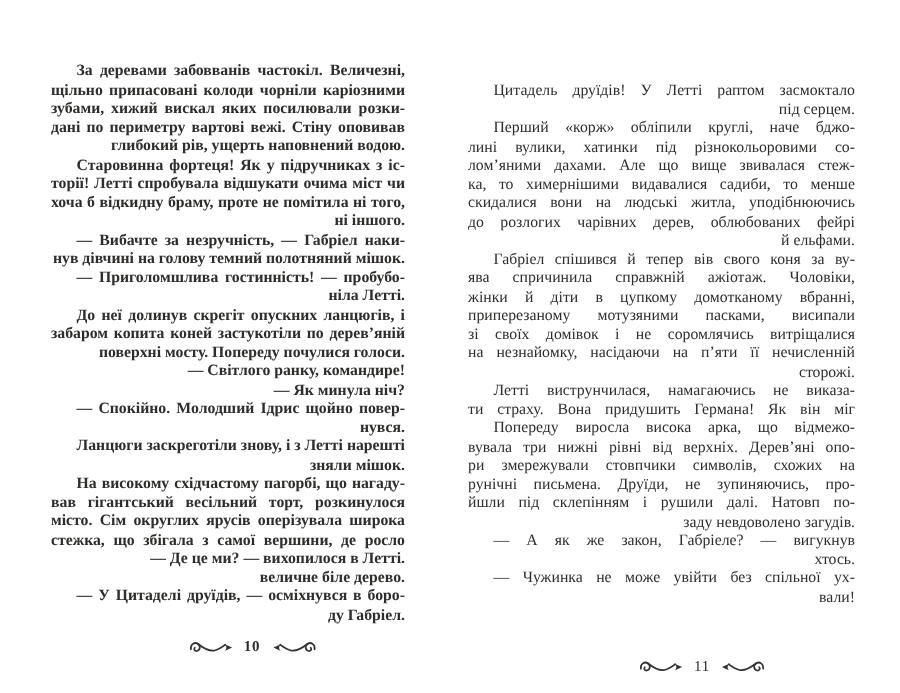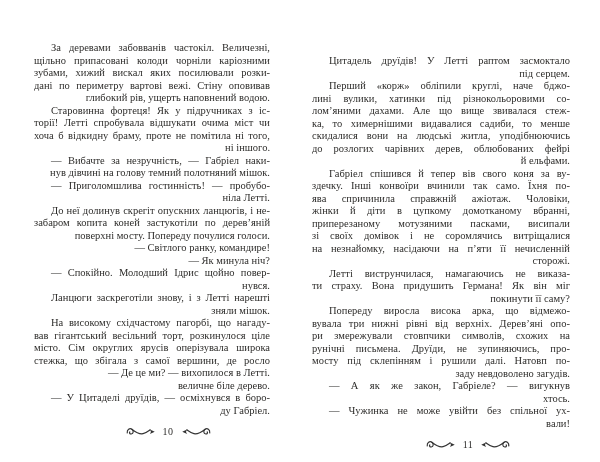--- a/index.html
+++ b/index.html
@@ -17,21 +17,21 @@
     background: #ffffff;
     font-family: "Liberation Serif", "DejaVu Serif", serif;
     color: #2e2d2b;
   }
   .page {
     position: absolute;
     top: 0;
     width: 300px;
     height: 462px;
   }
-  .page.left  { left: 0; }
+  .page.left  { left: 0; font-weight: bold; }
   .page.right { left: 300px; margin-top: 13px; }
   .text-block {
     position: absolute;
     top: 42px;
     font-size: 10.5px;
   }
   .page.left  .text-block { left: 34px;  width: 236px; }
   .page.right .text-block { left: 312px; width: 258px; }
   
   .page.right .text-block { left: 12px; }
@@ -146,35 +146,33 @@
         <div class="line indent just">Цитадель друїдів! У Летті раптом засмоктало</div>
         <div class="line">під серцем.</div>
         <div class="line indent just">Перший «корж» обліпили круглі, наче бджо-</div>
         <div class="line just">лині вулики, хатинки під різнокольоровими со-</div>
         <div class="line just">лом’яними дахами. Але що вище звивалася стеж-</div>
         <div class="line just">ка, то химернішими видавалися садиби, то менше</div>
         <div class="line just">скидалися вони на людські житла, уподібнюючись</div>
         <div class="line just">до розлогих чарівних дерев, облюбованих фейрі</div>
         <div class="line">й ельфами.</div>
         <div class="line indent just">Габріел спішився й тепер вів свого коня за ву-</div>
-        <div class="line just">здечку. Інші конвоїри вчинили так само. Їхня по-</div>
         <div class="line just">ява спричинила справжній ажіотаж. Чоловіки,</div>
         <div class="line just">жінки й діти в цупкому домотканому вбранні,</div>
         <div class="line just">приперезаному мотузяними пасками, висипали</div>
         <div class="line just">зі своїх домівок і не соромлячись витріщалися</div>
         <div class="line just">на незнайомку, насідаючи на п’яти її нечисленній</div>
         <div class="line">сторожі.</div>
         <div class="line indent just">Летті виструнчилася, намагаючись не виказа-</div>
         <div class="line just">ти страху. Вона придушить Германа! Як він міг</div>
-        <div class="line">покинути її саму?</div>
         <div class="line indent just">Попереду виросла висока арка, що відмежо-</div>
         <div class="line just">вувала три нижні рівні від верхніх. Дерев’яні опо-</div>
         <div class="line just">ри змережували стовпчики символів, схожих на</div>
         <div class="line just">рунічні письмена. Друїди, не зупиняючись, про-</div>
-        <div class="line just">мосту під склепінням і рушили далі. Натовп по-</div>
+        <div class="line just">йшли під склепінням і рушили далі. Натовп по-</div>
         <div class="line">заду невдоволено загудів.</div>
         <div class="line indent just">— А як же закон, Габріеле? — вигукнув</div>
         <div class="line">хтось.</div>
         <div class="line indent just">— Чужинка не може увійти без спільної ух-</div>
         <div class="line">вали!</div>
       </div>
     <div class="footer">
       <svg class="flourish" viewBox="0 0 36 12" aria-hidden="true">
         <path d="M1.5 7 C1 3 4.5 1 7 2.6 C9.6 4.3 9 8 6.3 8.4 C4.6 8.6 3.6 7 4.6 5.8"></path>
         <path d="M7 2.6 C12 6.5 16 9 20.5 8 C24 7.2 26.5 5.2 29 3.4"></path>

